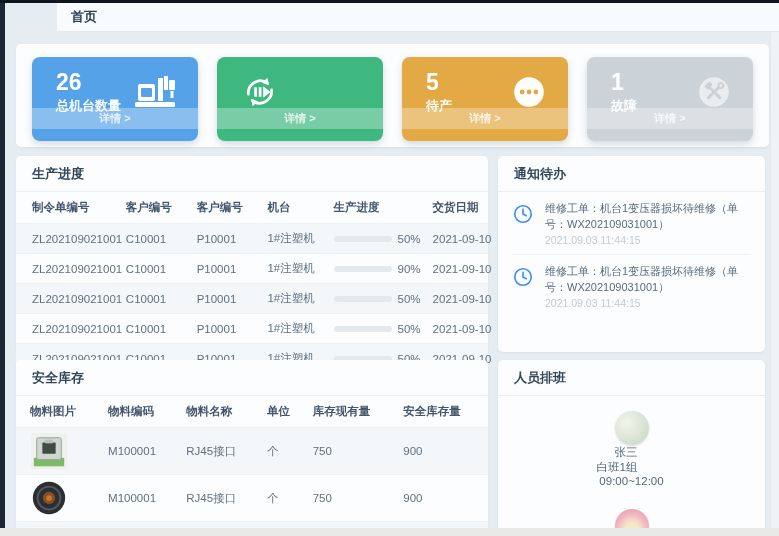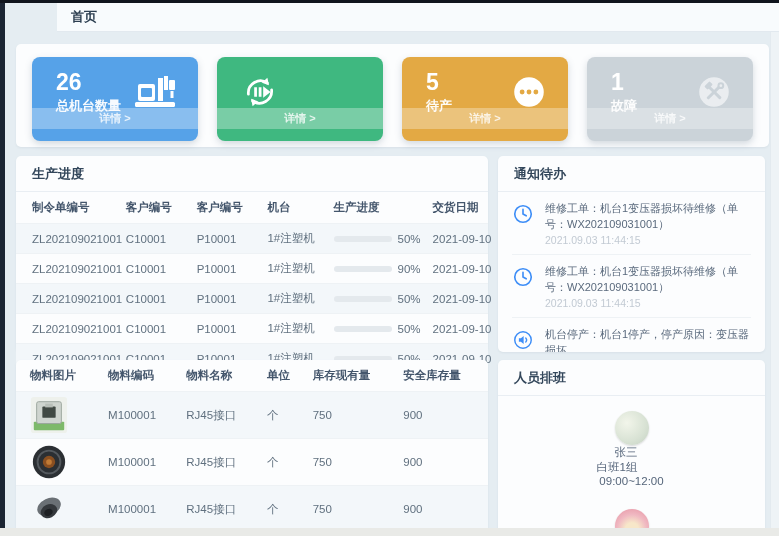--- a/index.html
+++ b/index.html
@@ -290,38 +290,26 @@
             <svg width="22" height="22" viewBox="0 0 24 24" fill="none" stroke="#3e8ef7" stroke-width="1.8" stroke-linecap="round">
               <circle cx="12" cy="12" r="9"></circle>
                 <path d="M12 7v5l3.5 2"></path>
             </svg>
           </span>
           <div>
             <div class="notice-text">维修工单：机台1变压器损坏待维修（单号：WX202109031001）</div>
             <div class="notice-time">2021.09.03 11:44:15</div>
           </div>
         </div>
-        <div class="notice-item">
-          <span class="notice-icon">
-            <svg width="22" height="22" viewBox="0 0 24 24">
-              <circle cx="12" cy="12" r="9" fill="none" stroke="#3e8ef7" stroke-width="1.6"></circle>
-              <path d="M7.5 10.2v3.6h2.2l3 2.6V7.6l-3 2.6z" fill="#3e8ef7"></path>
-              <path d="M15 9.8a3.2 3.2 0 0 1 0 4.4" fill="none" stroke="#3e8ef7" stroke-width="1.4" stroke-linecap="round"></path>
-            </svg>
-          </span>
-          <div>
-            <div class="notice-text">机台停产：机台1停产，停产原因：变压器损坏</div>
-
-          </div>
-        </div>
 
       </div>
     </div>
 
     <div class="panel row3" style="overflow:hidden;">
+      <div class="panel-header">安全库存</div>
       <table class="stock-table">
         <thead>
           <tr>
             <th>物料图片</th>
             <th>物料编码</th>
             <th>物料名称</th>
             <th>单位</th>
             <th>库存现有量</th>
             <th>安全库存量</th>
           </tr>

